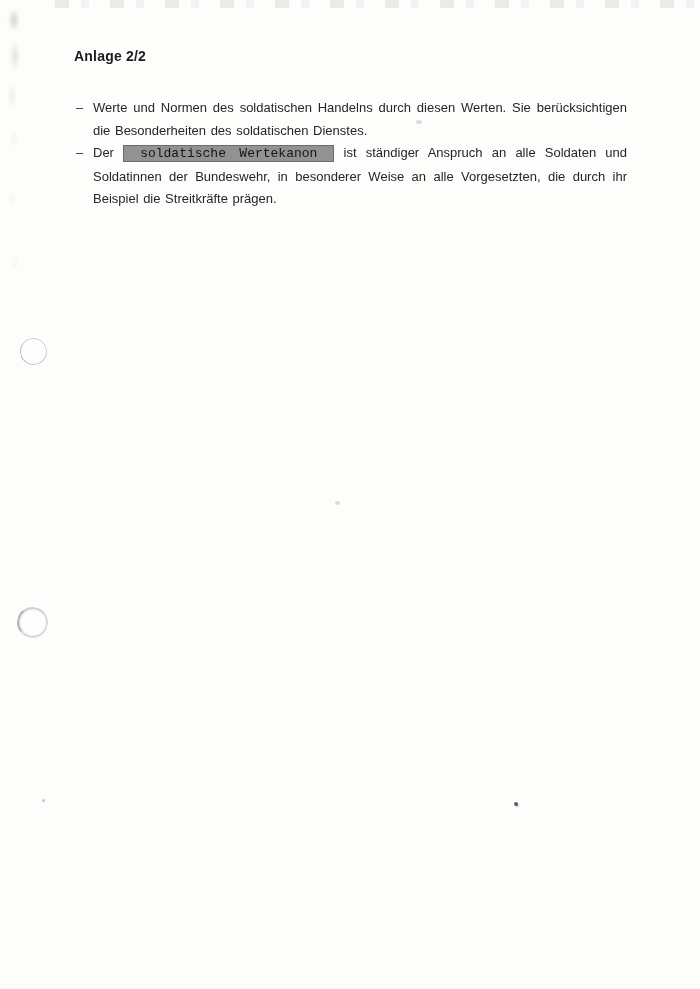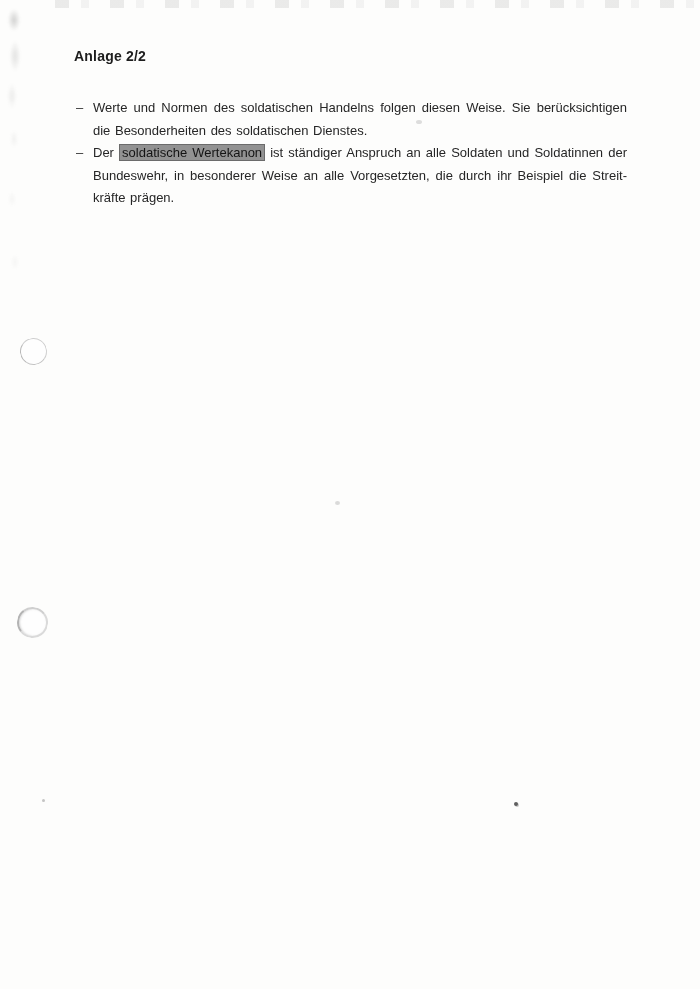--- a/index.html
+++ b/index.html
@@ -100,22 +100,23 @@
   .btext {
     flex: 1;
     margin: 0;
     text-align: justify;
     word-spacing: 1px;
     hyphens: manual;
   }
   .hl {
     background: #929292;
     box-shadow: inset 0 0 0 1px #6b6b6b;
-    padding: 1px 3px;
+    padding: 1px 17px;
     color: #141414;
+    font-family: Liberation Mono, monospace;
   }
   .speck { position: absolute; border-radius: 50%; }
   .speck-1 { left: 335px; top: 501px; width: 5px; height: 4px; background: rgba(175,175,175,0.45); filter: blur(0.5px); }
   .speck-2 { left: 514px; top: 802px; width: 4px; height: 4px; background: #5f5f5f; box-shadow: 1px 1px 0 rgba(120,120,120,0.4); }
   .speck-3 { left: 42px;  top: 799px; width: 3px; height: 3px; background: rgba(150,150,150,0.55); }
   .speck-4 { left: 416px; top: 120px; width: 6px; height: 4px; background: rgba(190,190,190,0.5); filter: blur(0.6px); }
 </style>
 </head>
 <body>
 
@@ -126,21 +127,21 @@
 
   <div class="hole hole-1"></div>
   <div class="hole hole-2"></div>
 
   <h1 class="header">Anlage 2/2</h1>
 
   <div class="content">
 
     <div class="bullet">
       <span class="marker">–</span>
-      <p class="btext">Werte und Normen des soldatischen Handelns folgen diesen Weise. Sie berücksichtigen die Besonderheiten des soldatischen Dienstes.</p>
+      <p class="btext">Werte und Normen des soldatischen Handelns durch diesen Werten. Sie berücksichtigen die Besonderheiten des soldatischen Dienstes.</p>
     </div>
 
     <div class="bullet">
       <span class="marker">–</span>
       <p class="btext"><span>Der </span><span class="hl">soldatische Wertekanon</span><span> ist ständiger Anspruch an alle Soldaten und Soldatinnen der Bundeswehr, in besonderer Weise an alle Vorgesetzten, die durch ihr Beispiel die Streit­kräfte prägen.</span></p>
     </div>
 
   </div>
 
   <div class="speck speck-1"></div>

